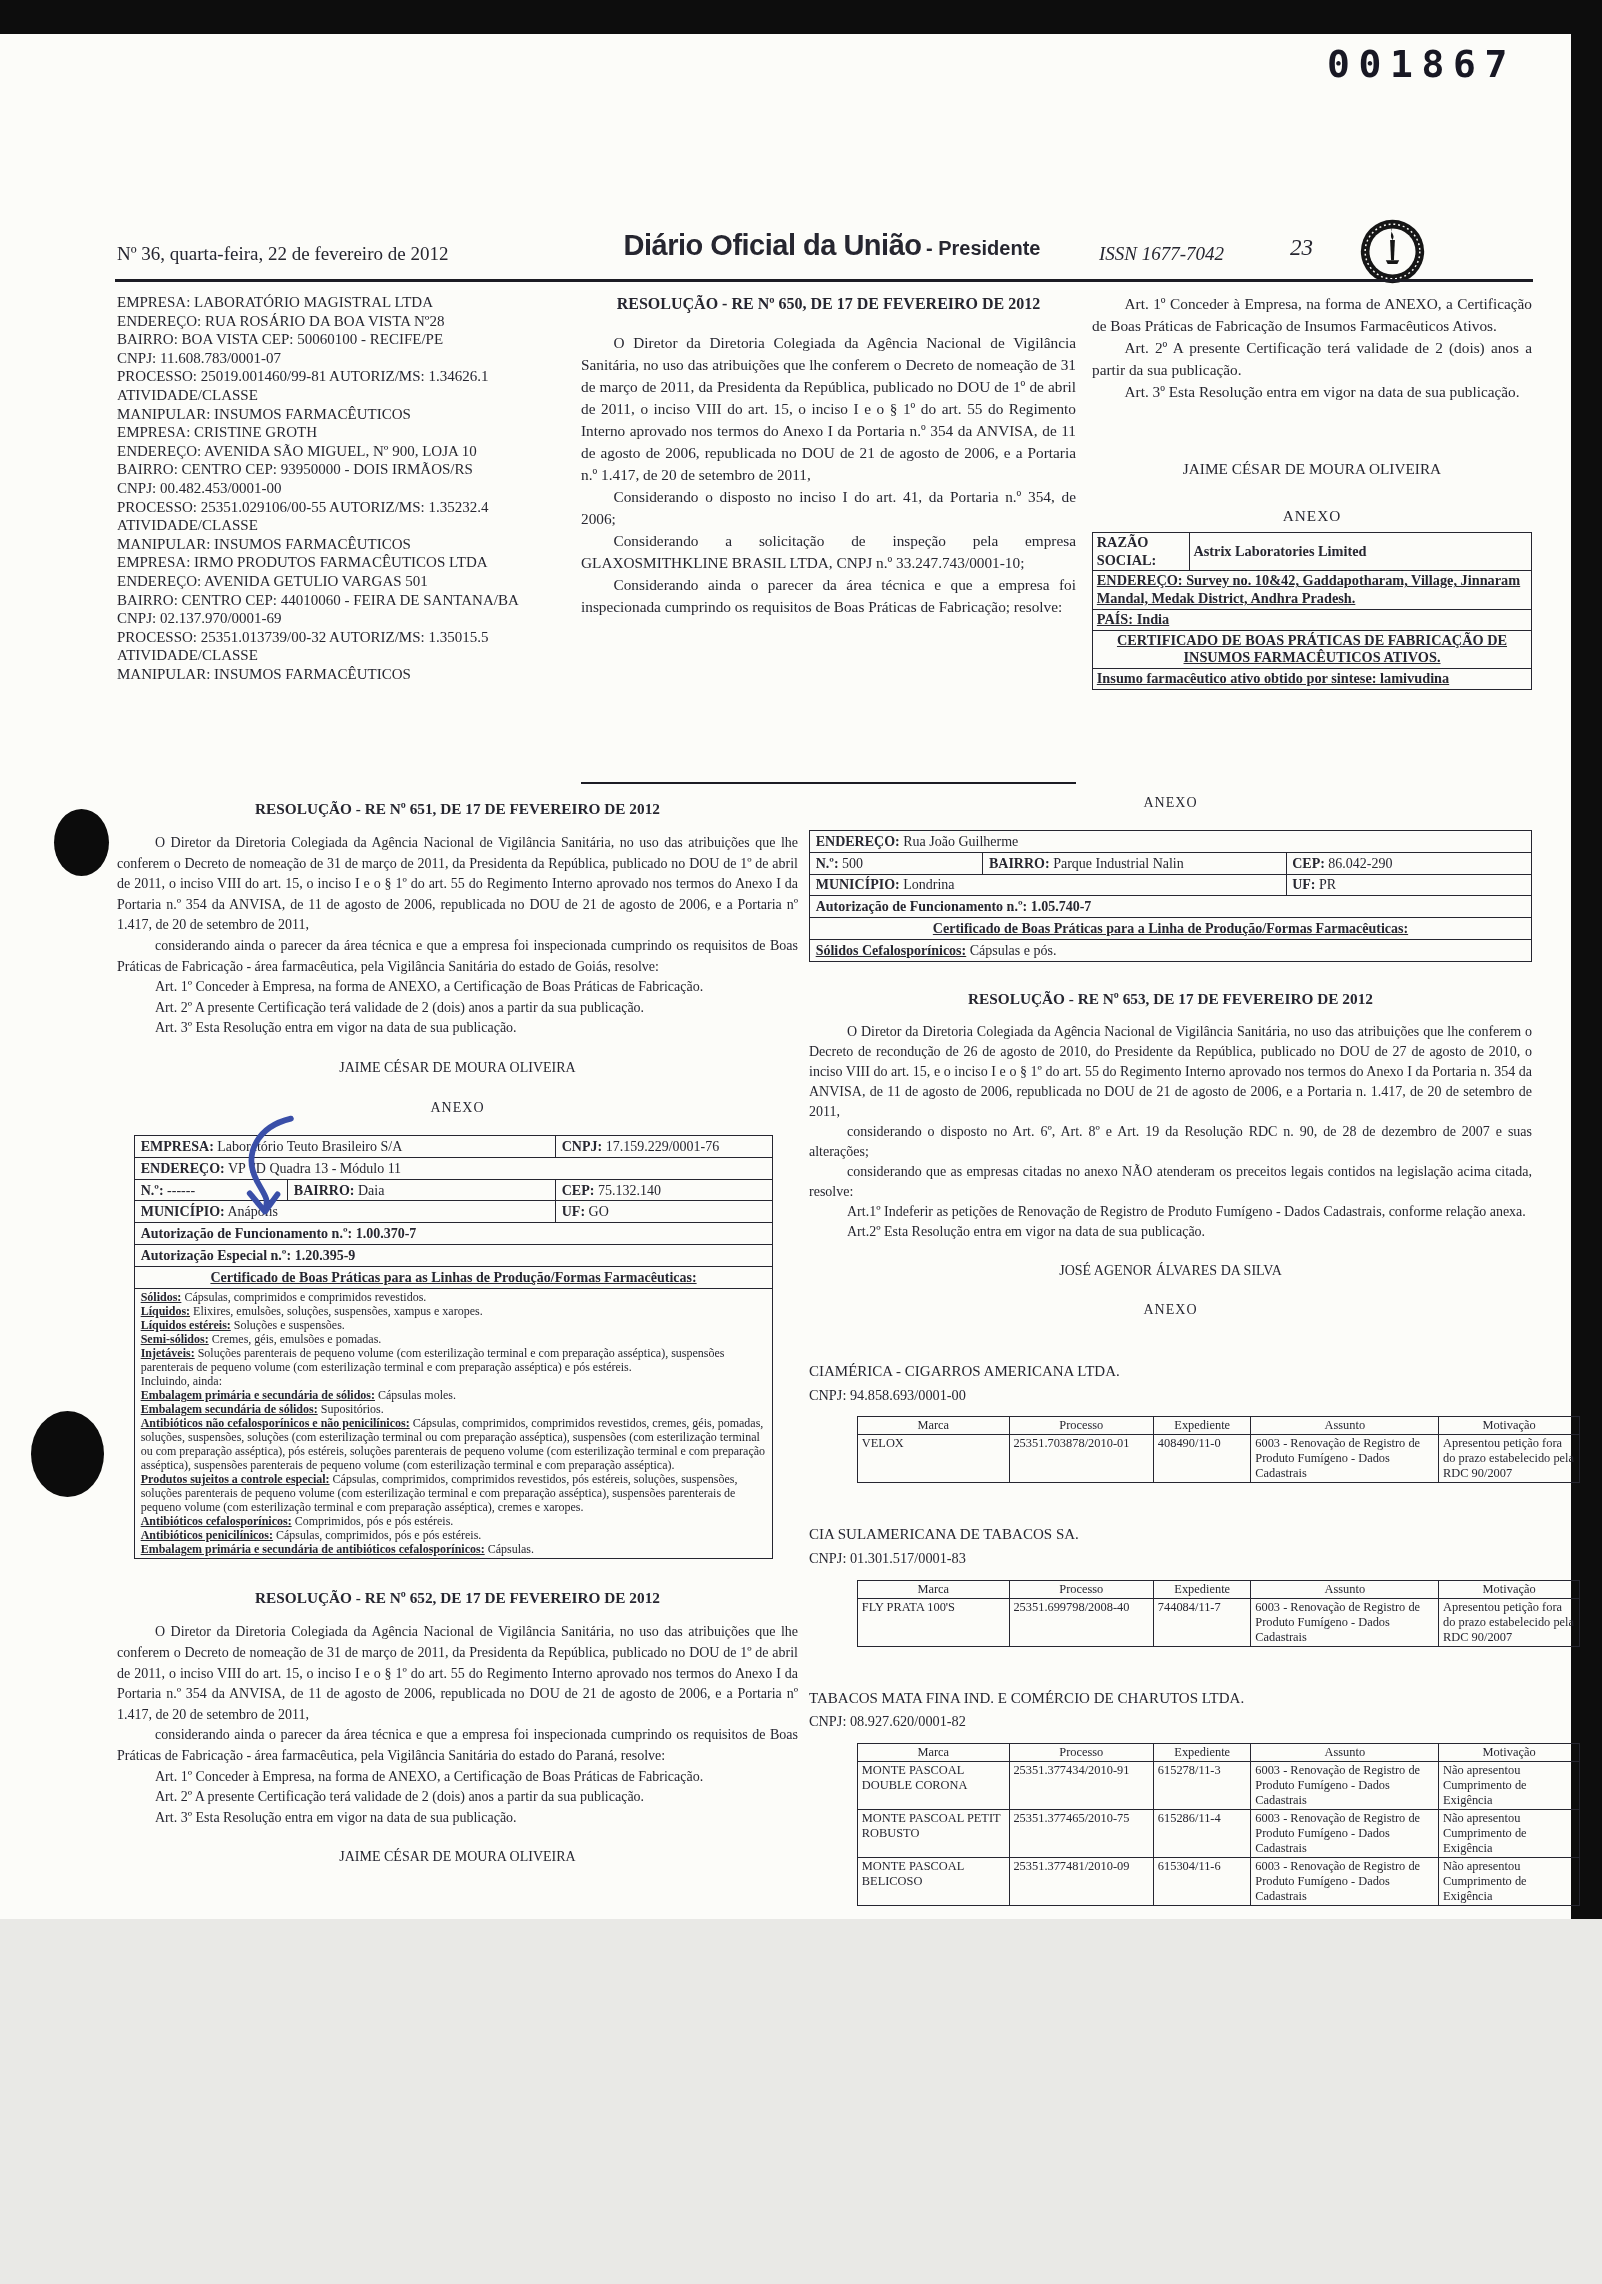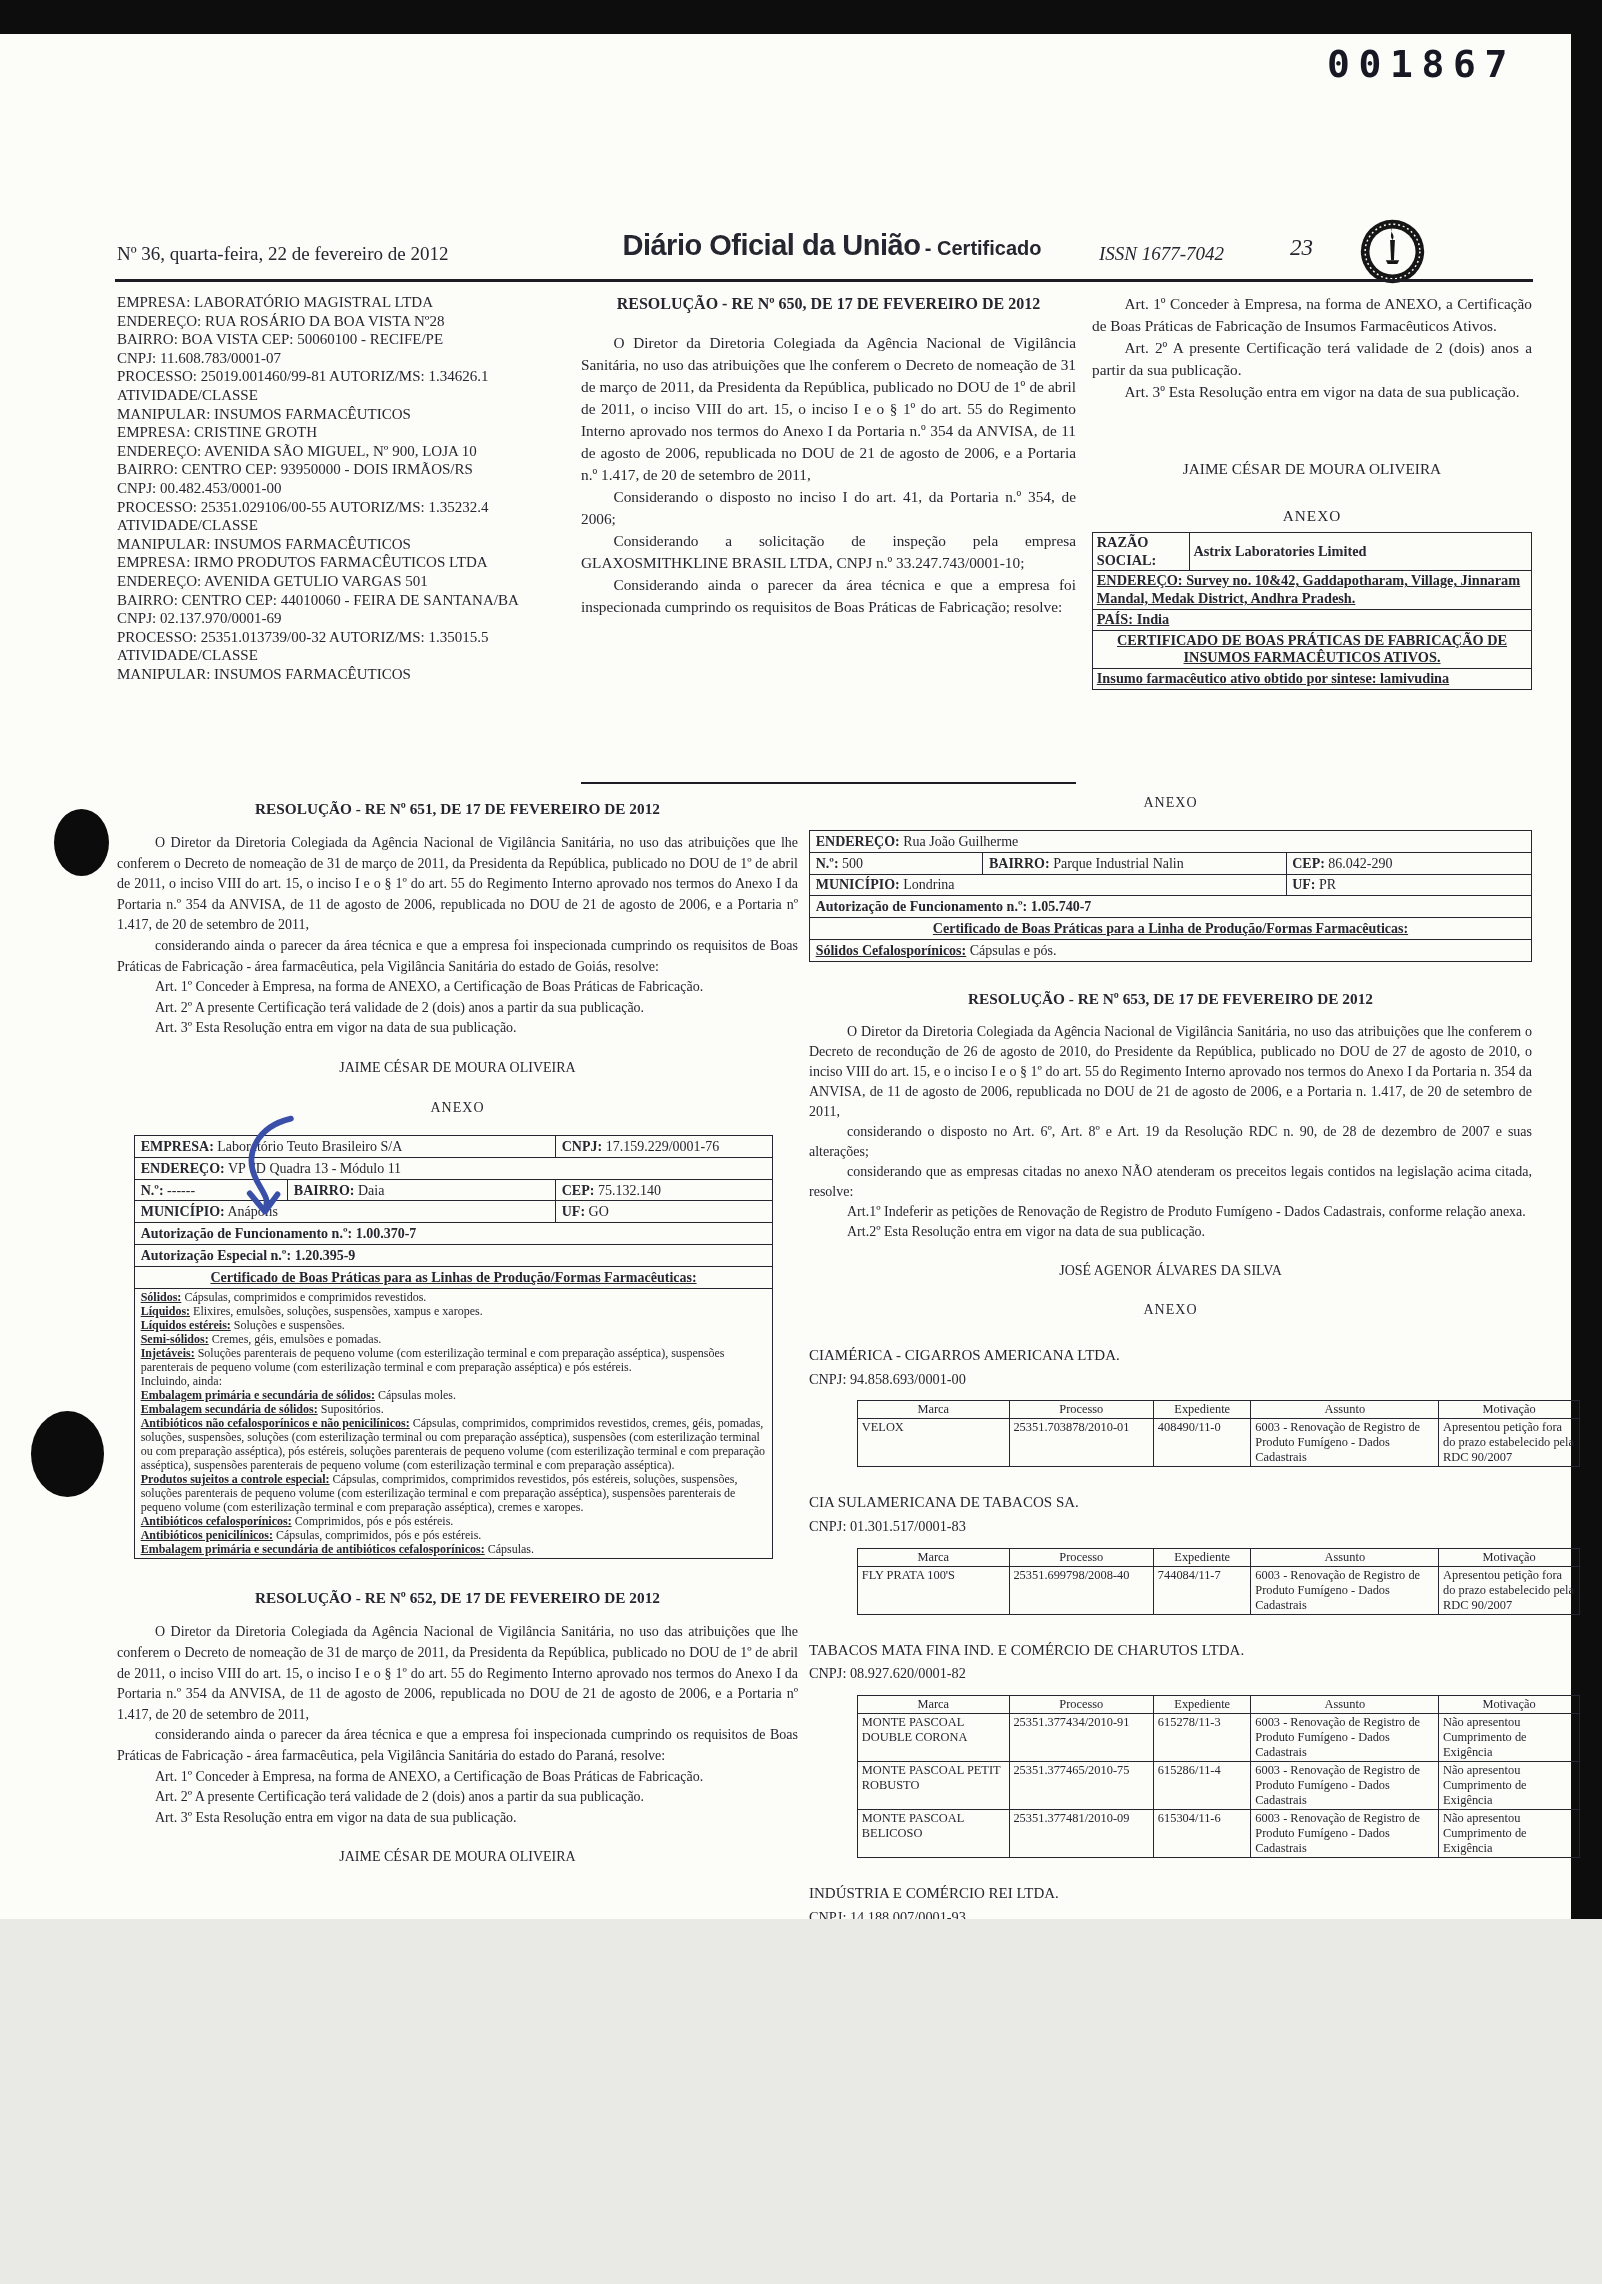--- a/index.html
+++ b/index.html
@@ -51,21 +51,21 @@
   .anexo-half{text-align:center;margin-top:19px;letter-spacing:1px;}
   
   .info-table{width:100%;margin-top:17px;border:1.9px solid #262630;font-size:14px;line-height:17px;text-align:left;}
   .info-table td{border:1.4px solid #262630;padding:1.9px 5.7px;vertical-align:top;}
   .info-table .hd{text-align:center;font-weight:bold;text-decoration:underline;}
   .cert-body{font-size:12px;line-height:14px;text-align:left;}
   .cert-body p{margin:0;}
   .cert-body b{text-decoration:underline;}
   .teuto-tbl{width:639px;margin-left:17px;}
   
-  .company-name{margin-top:25px;font-size:15px;text-align:left;}
+  .company-name{margin-top:41px;font-size:15px;text-align:left;}
   .company-cnpj{margin-top:3.8px;font-size:14.3px;text-align:left;}
   .fume{width:100%;margin-top:11.5px;border:1.9px solid #262630;font-size:12.4px;line-height:15px;text-align:left;margin-left:48px;}
   .fume td,.fume th{border:1.4px solid #262630;padding:1px 3.8px;vertical-align:top;font-weight:normal;}
   .fume th{text-align:center;}
   .fume .c-marca{width:21%;}
   .fume .c-proc{width:20%;}
   .fume .c-exp{width:13.5%;}
   .fume .c-ass{width:26%;}
   .fume .c-mot{width:19.5%;}
   
@@ -84,21 +84,21 @@
   <div class="rightbar"></div>
   <div class="bottom-shade"></div>
   <div class="hole hole1"></div>
   <div class="hole hole2"></div>
 
   <div class="stamp">001867</div>
 
   <div class="edition">Nº 36, quarta-feira, 22 de fevereiro de 2012</div>
   <div class="masthead">
     <span class="mh-main">Diário Oficial da União</span>
-    <span class="mh-suf">- Certificado</span>
+    <span class="mh-suf">- Presidente</span>
   </div>
   <div class="issn">ISSN 1677-7042</div>
   <div class="pageno">23</div>
   <div class="seal">
     <svg width="71" height="71" viewBox="0 0 74 74">
       <circle cx="37" cy="37" r="33" fill="#161616"></circle>
       <circle cx="37" cy="37" r="24" fill="#fcfcf9"></circle>
       <path d="M37 11 C33 18 41 19 37 25 C34 21 36 18 37 11 Z" fill="#161616"></path>
       <path d="M34.5 25 L39.5 25 L38.5 46 L35.5 46 Z" fill="#161616"></path>
       <path d="M30 46 L44 46 L42 50 L32 50 Z" fill="#161616"></path>

